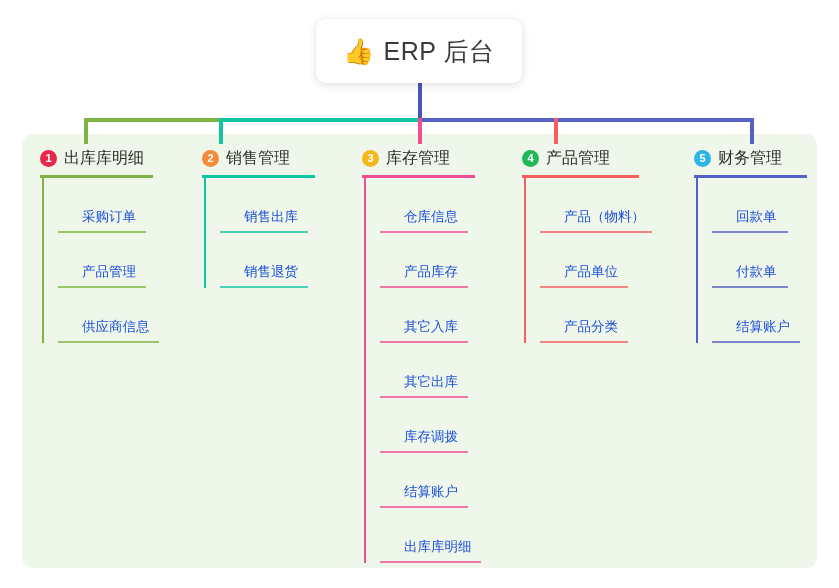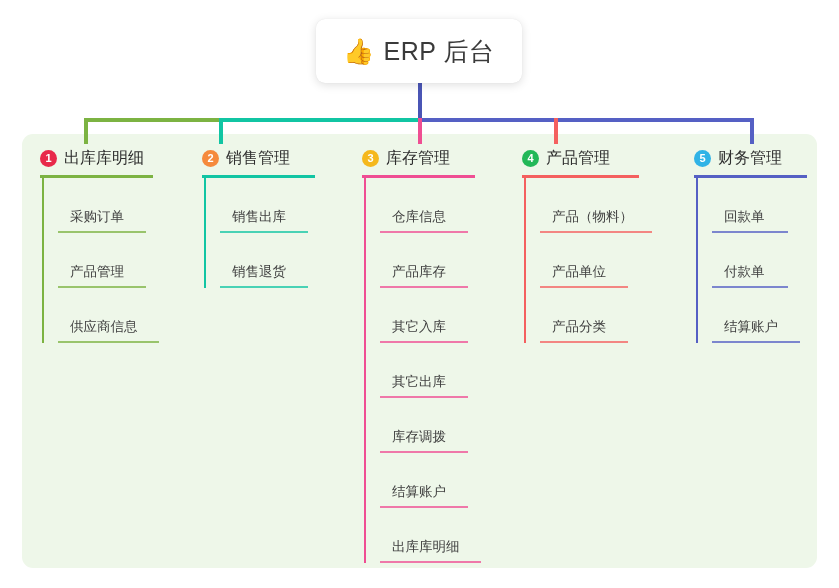--- a/index.html
+++ b/index.html
@@ -153,24 +153,24 @@
     top: 0;
     width: 2px;
     bottom: 0;
   }
   .leaf {
     position: relative;
     height: 55px;
   }
   .leaf-text {
     position: absolute;
-    left: 12px;
+    left: 24px;
     bottom: 7px;
     font-size: 13.5px;
-    color: #404040;
+    color: #1d4ed8;
     white-space: nowrap;
   }
   .leaf-rule {
     position: absolute;
     left: 0;
     bottom: 0;
     height: 2px;
   }
 </style>
 </head>

